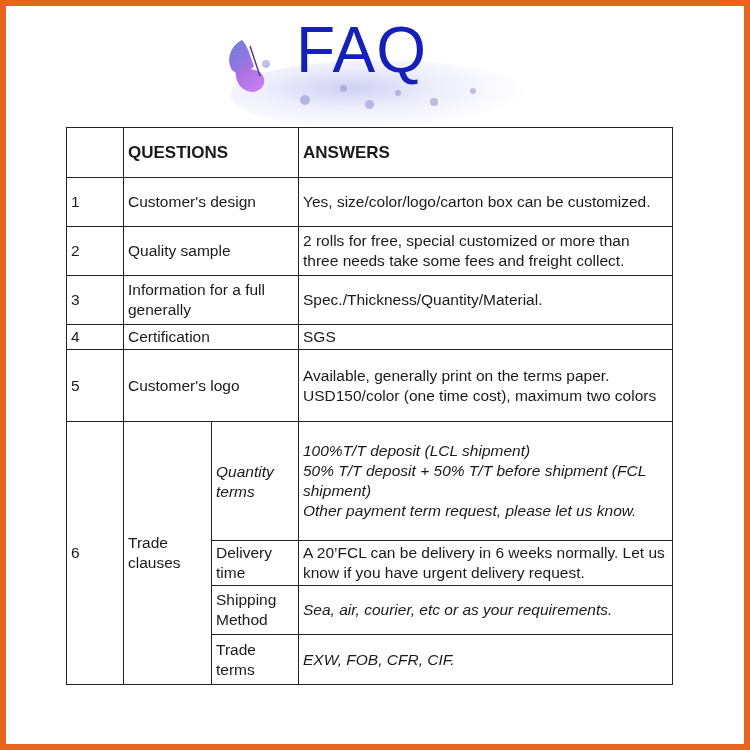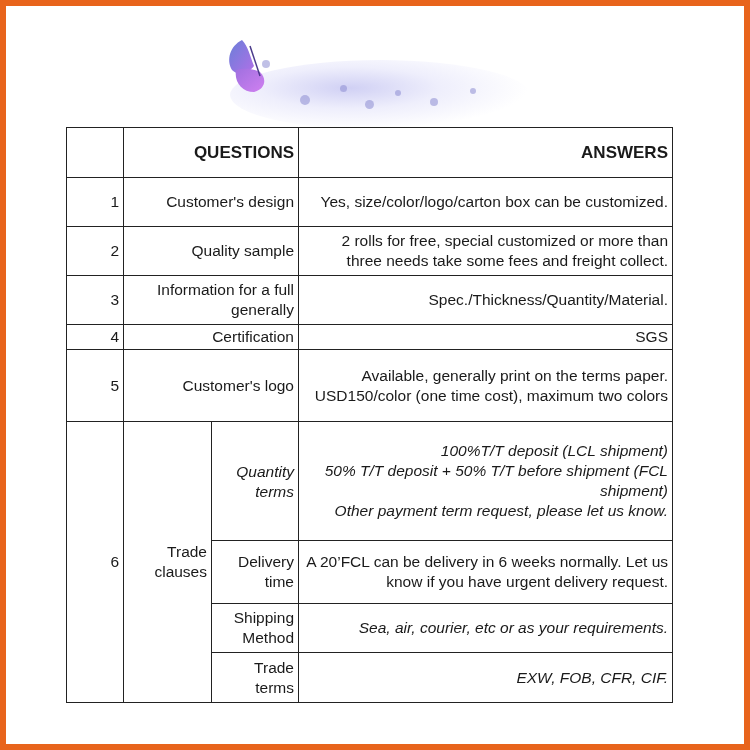--- a/index.html
+++ b/index.html
@@ -5,21 +5,21 @@
   html, body { margin:0; padding:0; }
   body { width:750px; height:750px; background:#ffffff; position:relative; overflow:hidden; font-family:"Liberation Sans", sans-serif; }
   .frame { position:absolute; left:0; top:0; width:750px; height:750px; box-sizing:border-box; border:6px solid #e8641c; pointer-events:none; }
   .header { position:absolute; left:0; top:0; width:750px; height:128px; }
   .sparkle { position:absolute; left:230px; top:60px; width:300px; height:70px;
     background: radial-gradient(ellipse at 40% 40%, rgba(170,170,235,0.55) 0%, rgba(200,200,245,0.3) 35%, rgba(255,255,255,0) 70%); border-radius:50%; }
   .dot { position:absolute; border-radius:50%; background:rgba(140,140,210,0.55); }
   .butterfly { position:absolute; left:220px; top:36px; width:62px; height:60px; }
   .faq-title { position:absolute; left:296px; top:18px; font-size:64px; color:#1520b8; letter-spacing:1px; line-height:1; }
   table.faq { position:absolute; left:66px; top:127px; width:606px; border-collapse:collapse; table-layout:fixed; font-size:15.5px; color:#1a1a1a; }
-  table.faq td, table.faq th { border:1px solid #222; padding:2px 4px; text-align:right; vertical-align:middle; line-height:20px; }
+  table.faq td, table.faq th { border:1px solid #222; padding:2px 4px; text-align:left; vertical-align:middle; line-height:20px; }
   table.faq th { font-weight:bold; font-size:17px; height:45px; }
   td.num { vertical-align:top; padding-top:2px; }
   td.num.mid { vertical-align:middle; }
   td.top { vertical-align:top;font-style:italic; }
 </style>
 </head>
 <body>
 
 <div class="header">
   <div class="sparkle"></div>
@@ -38,20 +38,21 @@
       </linearGradient>
       <linearGradient id="wingB" x1="0" y1="0" x2="1" y2="1">
         <stop offset="0" stop-color="#a070e0"></stop>
         <stop offset="1" stop-color="#d080f0"></stop>
       </linearGradient>
     </defs>
     <path d="M22 4 C10 10 6 24 12 34 C18 40 28 38 34 30 C30 20 28 10 22 4 Z" fill="url(#wingA)"></path>
     <path d="M16 34 C14 46 22 56 34 56 C44 54 48 44 40 36 C32 32 24 32 16 34 Z" fill="url(#wingB)"></path>
     <path d="M30 10 L40 40" stroke="#4a3a8a" stroke-width="1.5"></path>
   </svg>
+  <div class="faq-title">FAQ</div>
 </div>
 
 <table class="faq">
   <colgroup>
     <col style="width:57px">
     <col style="width:88px">
     <col style="width:87px">
     <col style="width:374px">
   </colgroup>
   <tbody>
@@ -88,21 +89,21 @@
   <tr style="height:119px">
     <td rowspan="4" class="num mid">6</td>
     <td rowspan="4">Trade clauses</td>
     <td class="top" style="padding-top:40px;vertical-align:top;">Quantity terms</td>
     <td class="top">
       <div>100%T/T deposit (LCL shipment)</div>
       <div>50% T/T deposit + 50% T/T before shipment (FCL shipment)</div>
       <div>Other payment term request, please let us know.</div>
     </td>
   </tr>
-  <tr style="height:63px">
+  <tr style="height:45px">
     <td>Delivery time</td>
     <td>A 20’FCL can be delivery in 6 weeks normally. Let us know if you have urgent delivery request.</td>
   </tr>
   <tr style="height:49px">
     <td>Shipping Method</td>
     <td class="top">Sea, air, courier, etc or as your requirements.</td>
   </tr>
   <tr style="height:50px">
     <td>Trade terms</td>
     <td class="top">EXW, FOB, CFR, CIF.</td>

